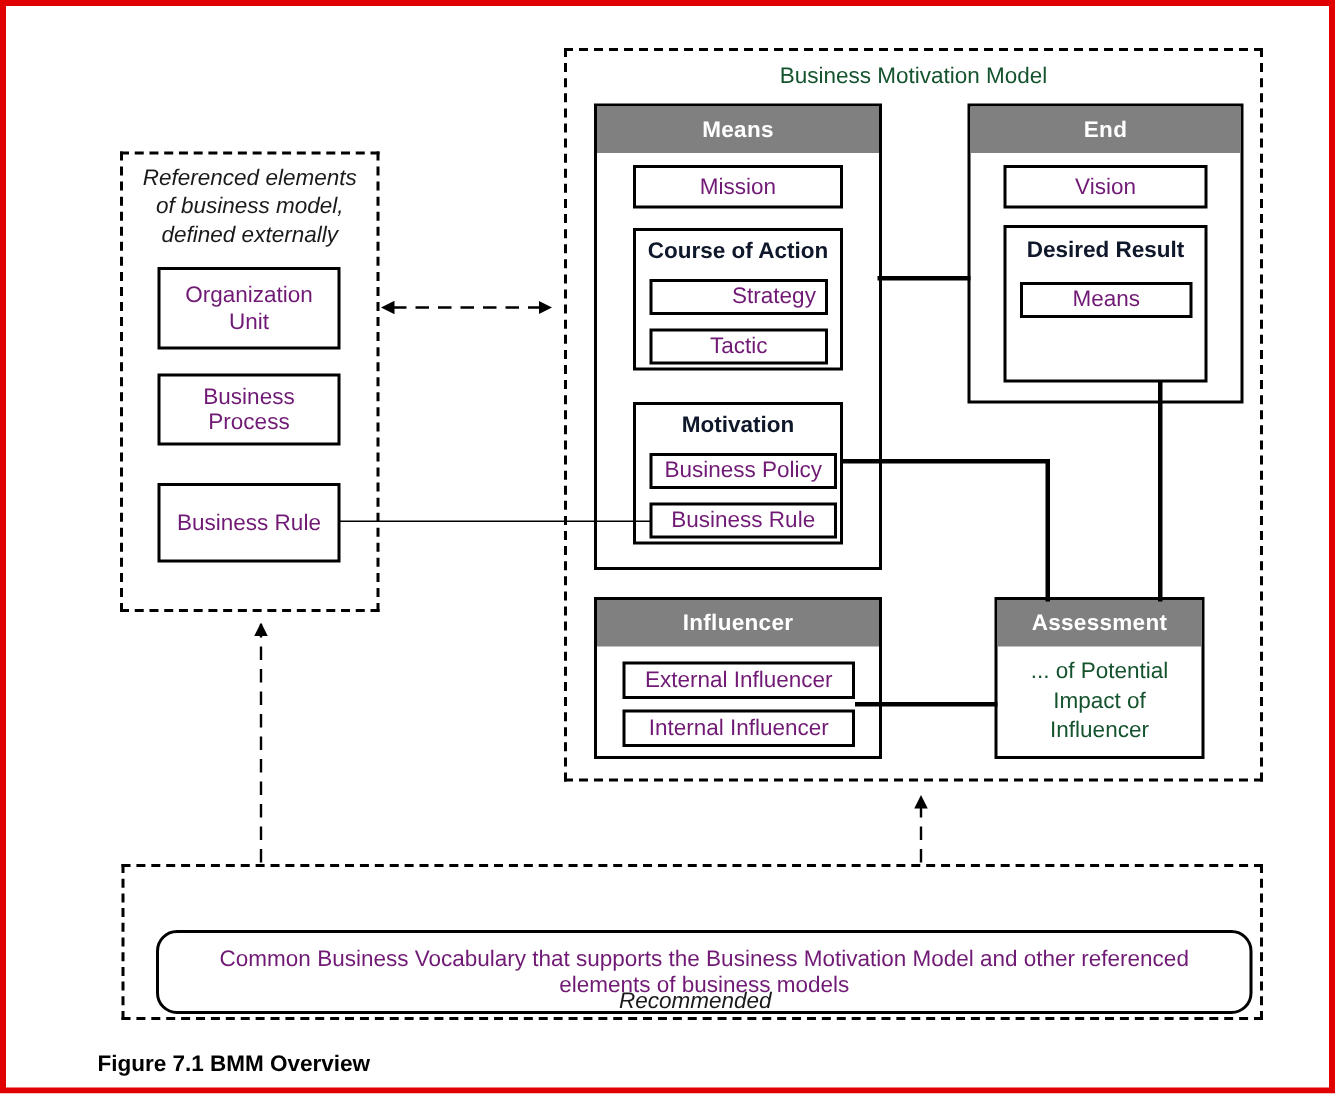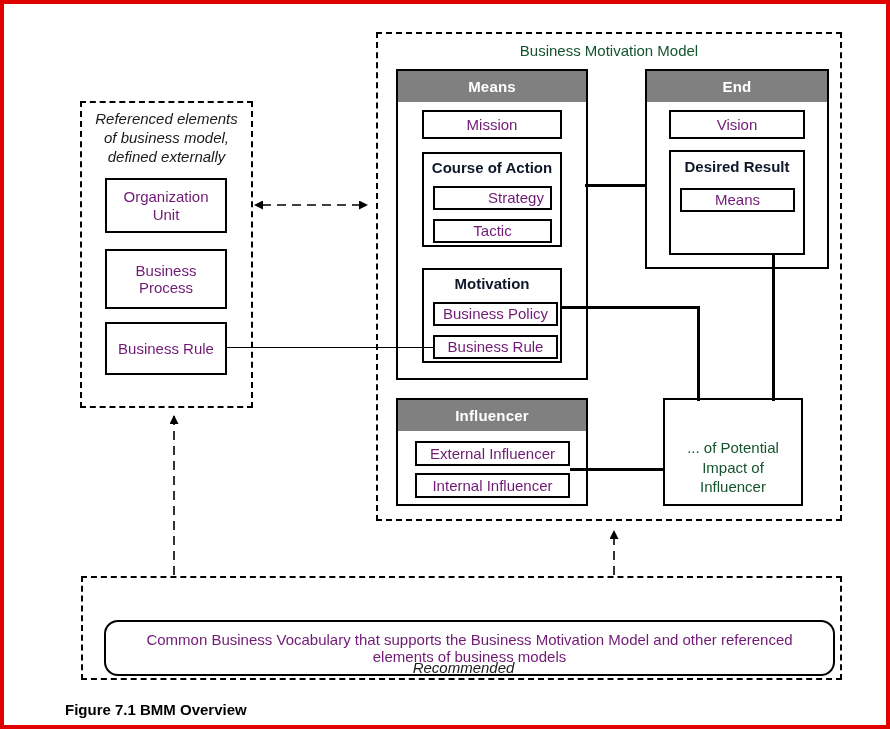--- a/index.html
+++ b/index.html
@@ -94,21 +94,21 @@
 
   <div class="abs dashed-box" style="left:76px; top:97px; width:173px; height:307px;"></div>
 
   <div class="abs italic-note" style="left:80px; top:106px; width:165px; white-space:pre-line;">Referenced elements
 of business model,
 defined externally</div>
 
   <div class="abs solid-box" style="left:101px; top:174px; width:122px; height:55px; white-space:pre-line;">Organization
 Unit</div>
 
-  <div class="abs solid-box" style="left:101px; top:245px; width:122px; height:60px; white-space:pre-line;">Business
+  <div class="abs solid-box" style="left:101px; top:245px; width:122px; height:48px; white-space:pre-line;">Business
 Process</div>
 
   <div class="abs solid-box" style="left:101px; top:318px; width:122px; height:53px;">Business Rule</div>
 
   <div class="abs dashed-box" style="left:372px; top:28px; width:466px; height:489px;"></div>
 
   <div class="abs plain-text" style="left:372px; top:37px; width:466px;">Business Motivation Model</div>
 
   <div class="abs group-box" style="left:392px; top:65px; width:192px; height:311px;"></div>
   <div class="abs group-header" style="left:394px; top:67px; width:188px; height:31px;">Means</div>
@@ -137,20 +137,21 @@
   </div>
   <div class="abs solid-box" style="left:676px; top:184px; width:115px; height:24px;">Means</div>
 
   <div class="abs group-box" style="left:392px; top:394px; width:192px; height:108px;"></div>
   <div class="abs group-header" style="left:394px; top:396px; width:188px; height:31px;">Influencer</div>
 
   <div class="abs solid-box" style="left:411px; top:437px; width:155px; height:25px;">External Influencer</div>
   <div class="abs solid-box" style="left:411px; top:469px; width:155px; height:25px;">Internal Influencer</div>
 
   <div class="abs group-box" style="left:659px; top:394px; width:140px; height:108px;"></div>
+  <div class="abs group-header" style="left:661px; top:396px; width:136px; height:31px;">Assessment</div>
   <div class="abs plain-text" style="left:661px; top:434px; width:136px; white-space:pre-line;">... of Potential
 Impact of
 Influencer</div>
 
   <div class="abs dashed-box" style="left:77px; top:572px; width:761px; height:104px;"></div>
 
   <div class="abs solid-box" style="left:100px; top:616px; width:731px; height:56px; white-space:pre-line; padding:0 10px;border-radius:14px;">Common Business Vocabulary that supports the Business Motivation Model and other referenced
 elements of business models</div>
 
   <div class="abs italic-note" style="left:100px; top:655px; width:719px;">Recommended</div>

